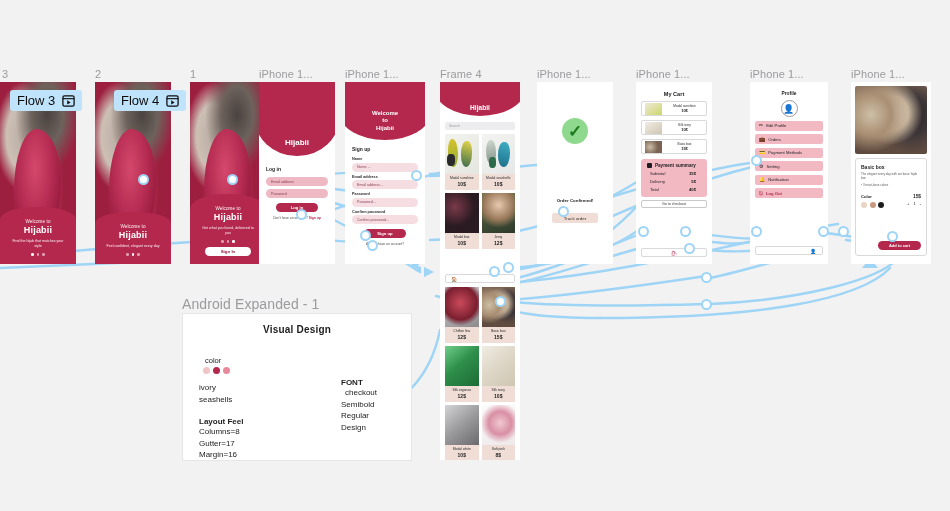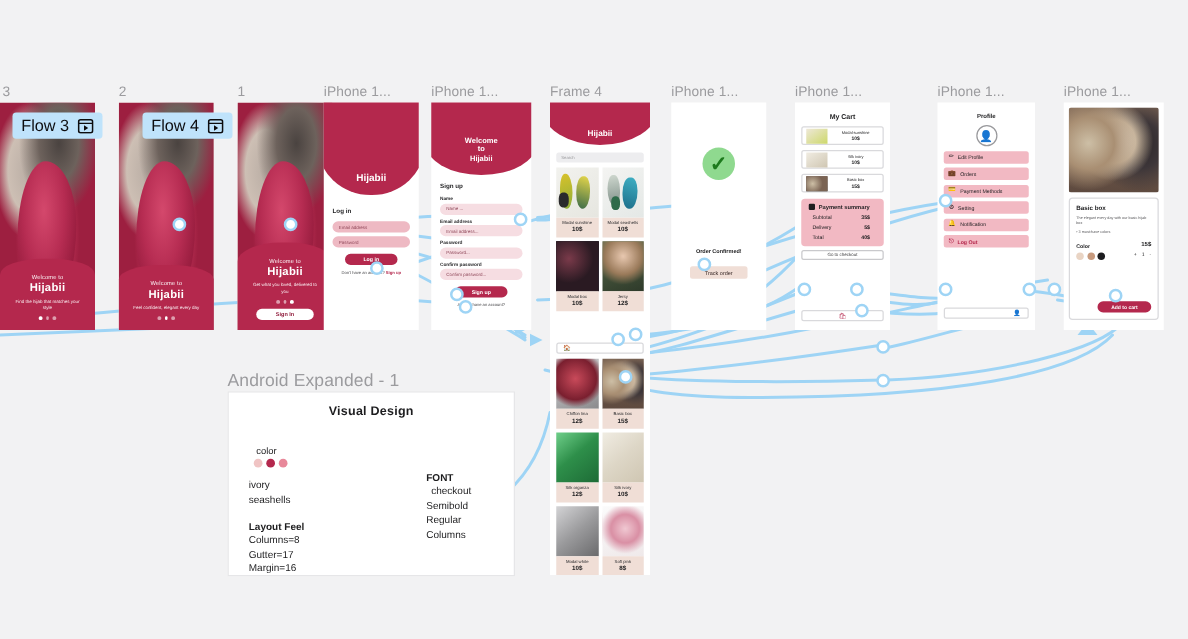--- a/index.html
+++ b/index.html
@@ -592,21 +592,21 @@
       <div class="vd-t">Columns=8</div>
       <div class="vd-t">Gutter=17</div>
       <div class="vd-t">Margin=16</div>
     </div>
 
     <div class="vd-right">
       <div class="vd-h">FONT</div>
       <div class="vd-t" style="margin-left:4px;">checkout</div>
       <div class="vd-t">Semibold</div>
       <div class="vd-t">Regular</div>
-      <div class="vd-t">Columns</div>
+      <div class="vd-t">Design</div>
     </div>
   </div>
 
   <div class="node" style="left:138px; top:174px;"></div>
   <div class="node" style="left:227px; top:174px;"></div>
   <div class="node" style="left:296px; top:209px;"></div>
   <div class="node" style="left:360px; top:230px;"></div>
   <div class="node" style="left:367px; top:240px;"></div>
   <div class="node" style="left:411px; top:170px;"></div>
   <div class="node" style="left:489px; top:266px;"></div>

